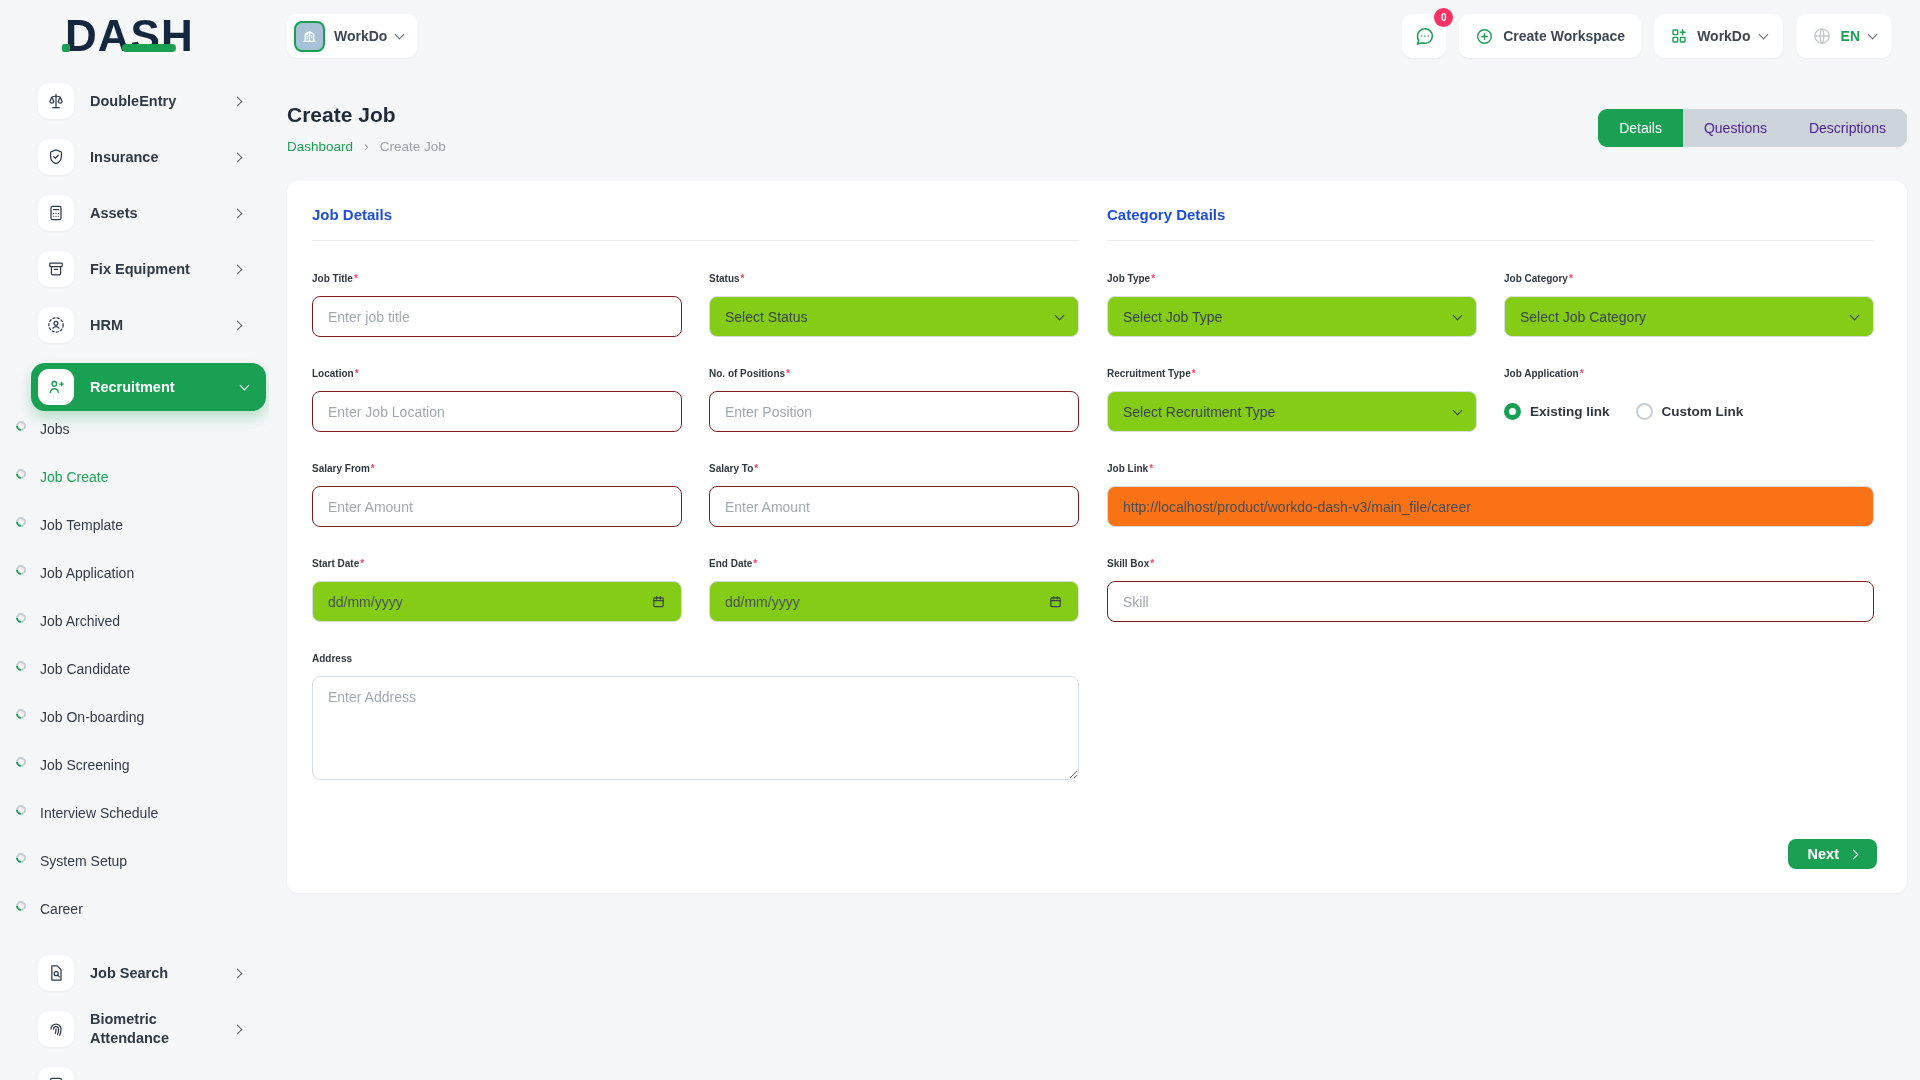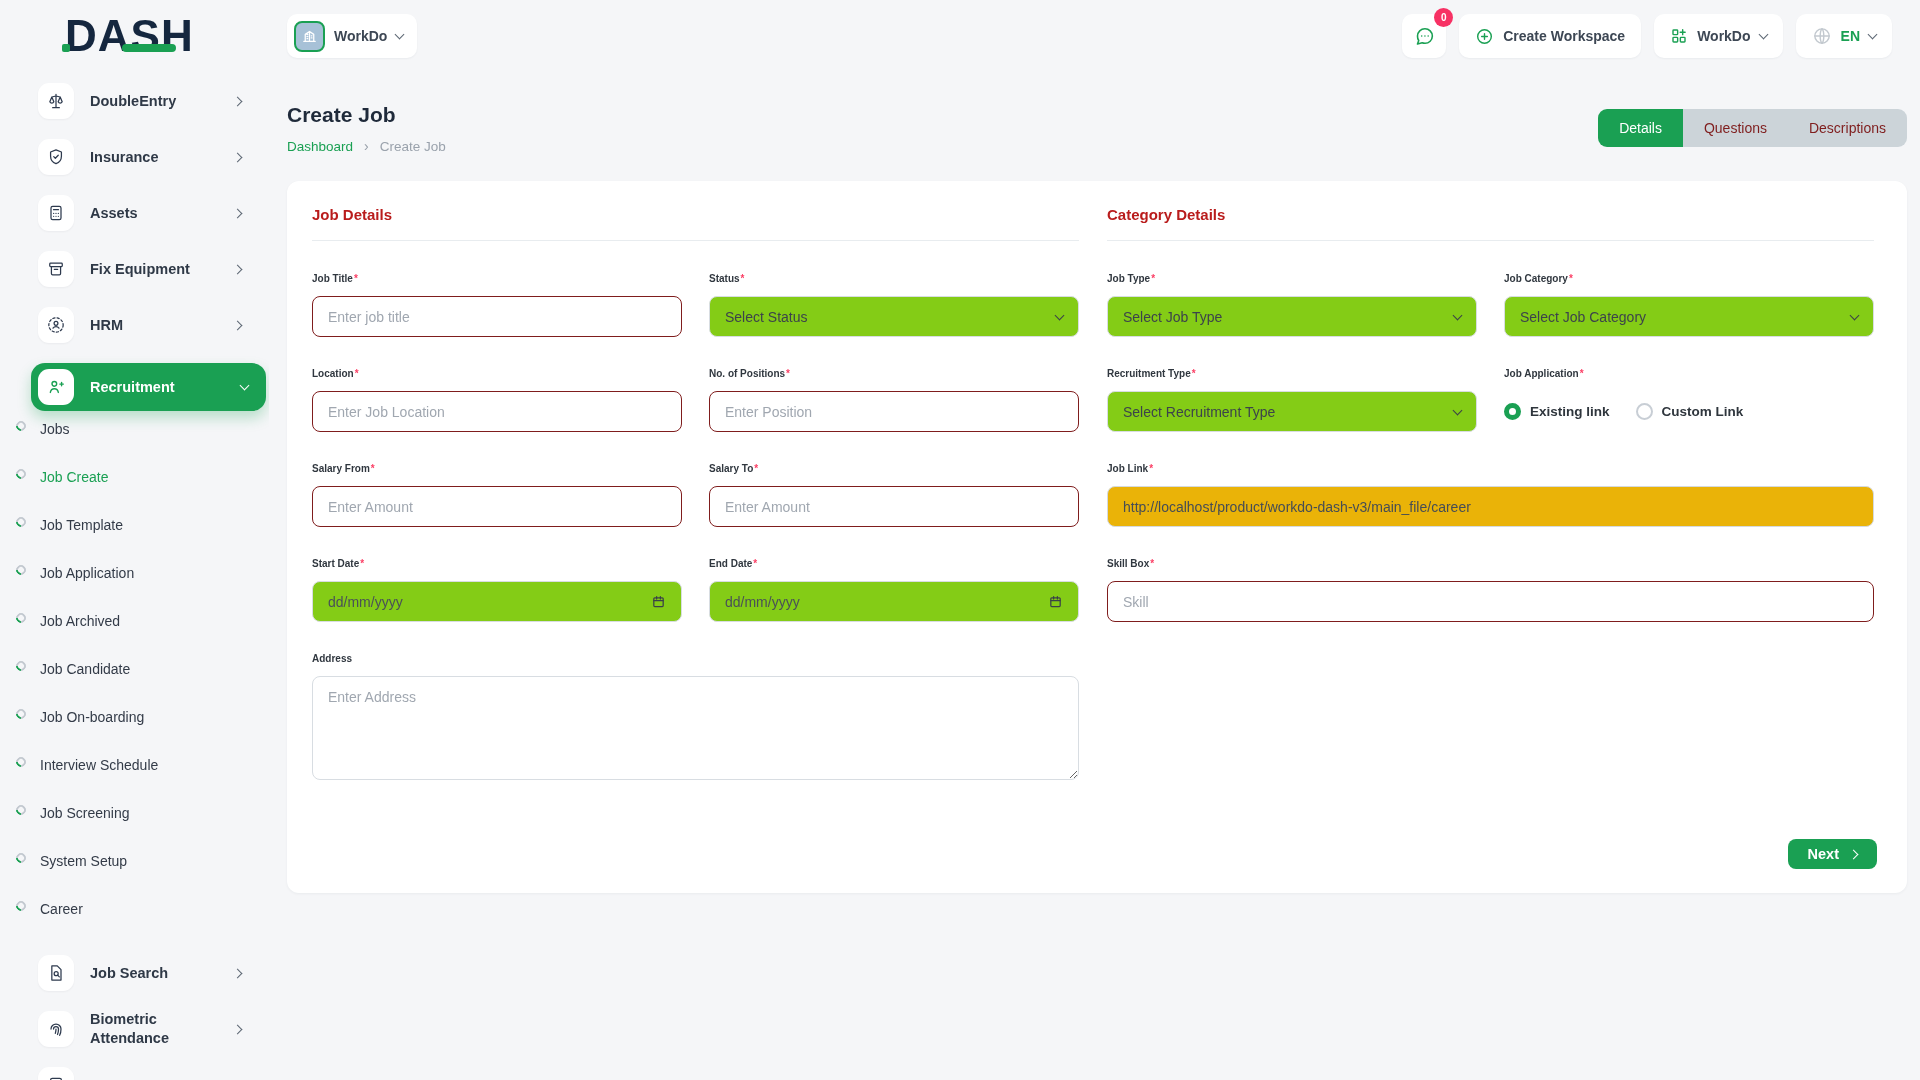--- a/index.html
+++ b/index.html
@@ -60,45 +60,45 @@
   
   .main { position:absolute; left:253px; top:72px; right:0; bottom:0; }
   .page-head { display:flex; align-items:flex-start; margin:31px 13px 0 34px; }
   .page-title { font-size:21px; font-weight:700; color:#1f2a3a; }
   .breadcrumb { margin-top:11px; font-size:13.5px; display:flex; gap:11px; align-items:center; }
   .crumb-home { color:#1aa053; cursor:pointer; }
   .crumb-sep { color:#98a0aa; font-size:14px; }
   .crumb-cur { color:#9aa2ac; }
   .tabs { margin-left:auto; display:flex; border-radius:9px; overflow:hidden; height:38px; margin-top:6px; }
   .tab { display:flex; align-items:center; padding:0 21px; font-size:14px; font-weight:400;
-         background:#ccd4d9; color:#7f1d1d; cursor:pointer; }
+         background:#ccd4d9; color:#4c1d95; cursor:pointer; }
   .tab.active { background:#1aa053; color:#fff; }
 
   .card { margin:27px 13px 0 34px; background:#fff; border-radius:12px; height:712px; position:relative;
           box-shadow:0 1px 3px rgba(20,30,50,.05); padding:25px 33px 0 25px;
           display:grid; grid-template-columns:1fr 1fr; column-gap:28px; align-content:start; }
-  .section-title { font-size:15px; font-weight:600; color:#b91c1c; }
+  .section-title { font-size:15px; font-weight:600; color:#1d4ed8; }
   .divider { border:none; border-top:1px solid #e8ecef; margin-top:17px; }
   .fields { margin-top:32px; display:grid; grid-template-columns:1fr 1fr; column-gap:27px; }
   .field { margin-bottom:31px; }
   .field.full { grid-column:1 / -1; }
   .field-label { display:block; font-size:10px; font-weight:700; color:#30373f; margin-bottom:12px; }
   .req { color:#fb3e64; margin-left:1px; }
   .tbox { width:100%; height:41px; border:1px solid #7f1d1d; border-radius:8px; padding:0 15px;
           font-size:14px; color:#3c434b; background:#fff; font-family:inherit; outline:none; }
   .tbox::placeholder, .area::placeholder { color:#a0a7b0; }
   .selectbox, .datebox { width:100%; height:41px; border:1px solid #d8dde2; border-radius:8px; padding:0 15px;
           font-size:14px; background:#84cc16; display:flex; align-items:center; justify-content:space-between;
           cursor:pointer; }
   .selectbox span { color:#3c434b; }
   .datebox span { color:#4a5157; }
   .selectbox .chev { border-color:#3a4149; }
   .area { width:100%; height:104px; border:1px solid #d8dde2; border-radius:8px; padding:12px 15px;
           font-size:14px; color:#3c434b; font-family:inherit; resize:both; outline:none; }
-  .linkbox { background:#eab308; border-color:#d5dade; color:#464d55; }
+  .linkbox { background:#f97316; border-color:#d5dade; color:#464d55; }
   .radio-row { display:flex; align-items:center; gap:26px; height:41px; }
   .radio { display:flex; align-items:center; gap:9px; font-size:13.5px; font-weight:600; color:#2f363d; cursor:pointer; }
   .rdot { width:17px; height:17px; border-radius:50%; border:2px solid #c8ced5; flex:0 0 auto; }
   .radio.checked .rdot { border:5px solid #1aa053; }
   .next-btn { position:absolute; right:30px; bottom:24px; background:#1aa053; color:#fff; height:30px;
               padding:0 20px; border:none; border-radius:8px; display:flex; align-items:center; gap:11px;
               font-size:14.5px; font-weight:600; cursor:pointer; font-family:inherit; }
 </style>
 </head>
 <body>
@@ -251,25 +251,25 @@
     <div class="subnav-item">
         <span class="bullet"></span>
         <span>Job Candidate</span>
       </div>
     <div class="subnav-item">
         <span class="bullet"></span>
         <span>Job On-boarding</span>
       </div>
     <div class="subnav-item">
         <span class="bullet"></span>
+        <span>Job Screening</span>
+      </div>
+    <div class="subnav-item">
+        <span class="bullet"></span>
         <span>Interview Schedule</span>
-      </div>
-    <div class="subnav-item">
-        <span class="bullet"></span>
-        <span>Job Screening</span>
       </div>
     <div class="subnav-item">
         <span class="bullet"></span>
         <span>System Setup</span>
       </div>
     <div class="subnav-item">
         <span class="bullet"></span>
         <span>Career</span>
       </div>
   </div>

